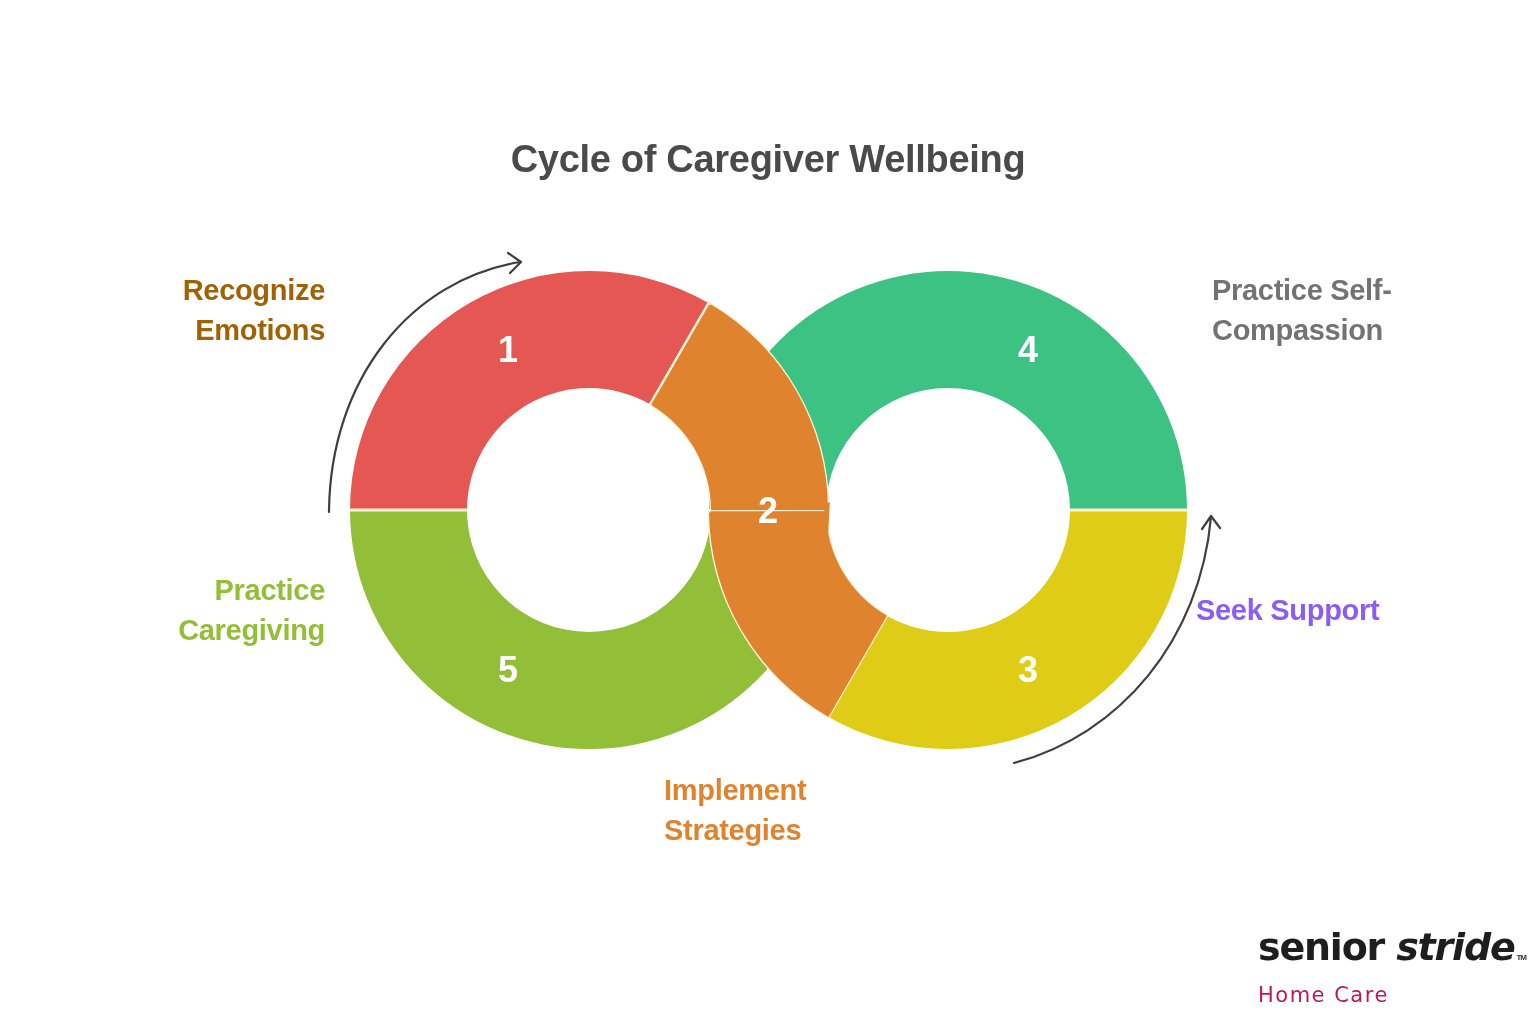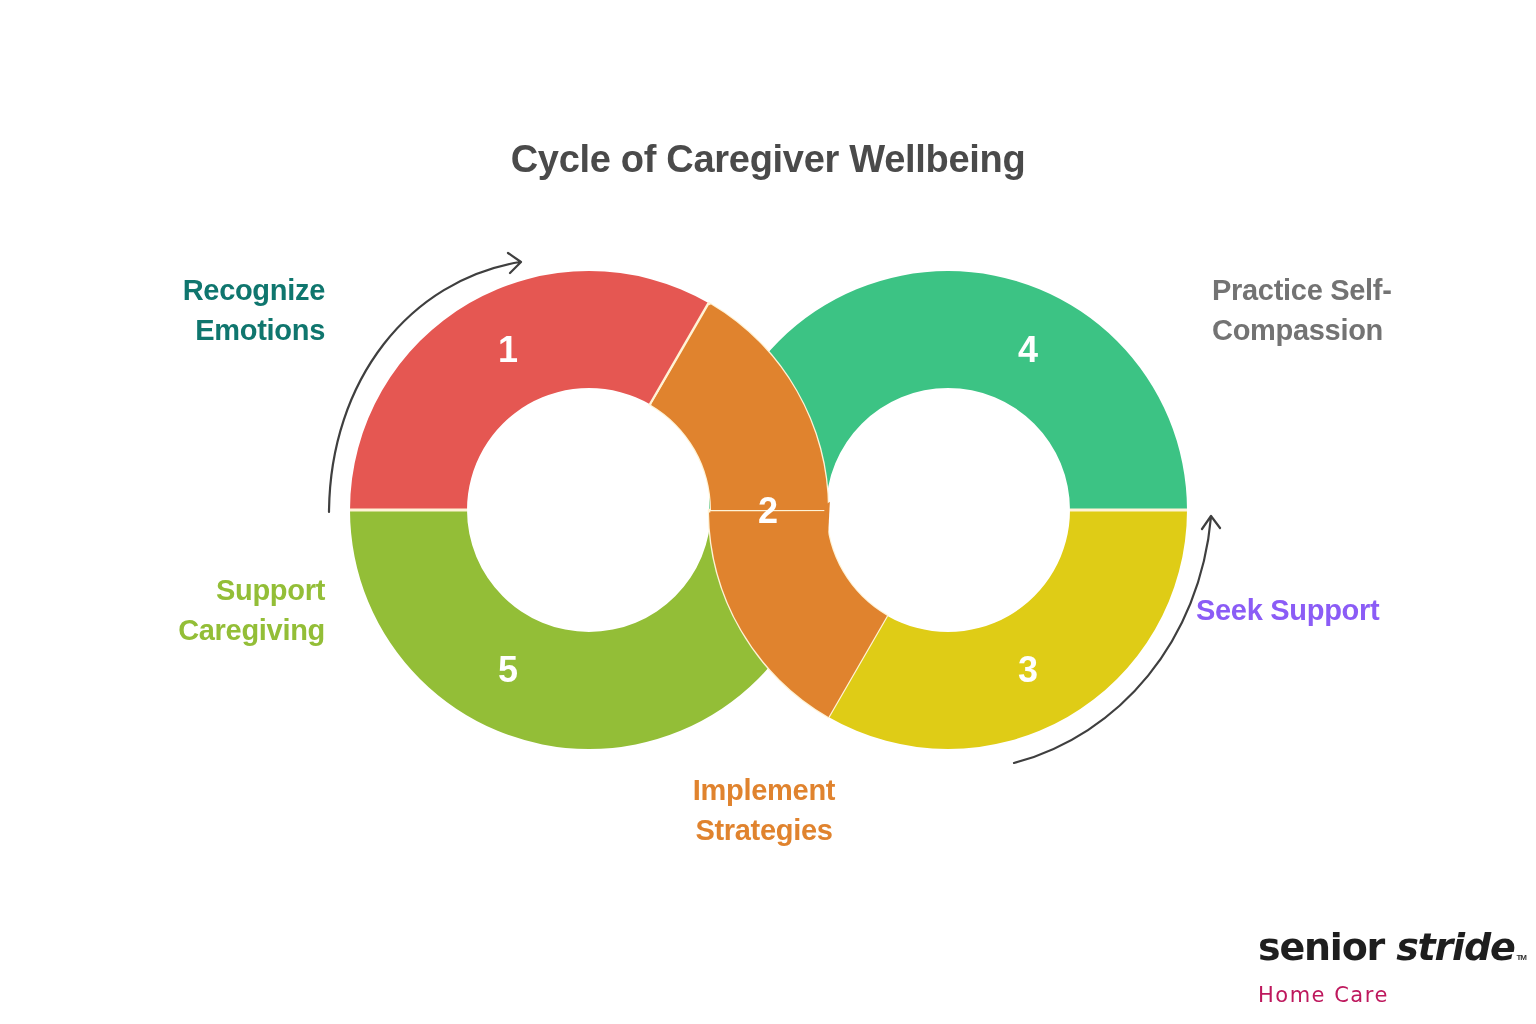--- a/index.html
+++ b/index.html
@@ -1,21 +1,21 @@
 <!DOCTYPE html>
 <html><head>
 <meta charset="utf-8">
 <style>
   html, body { margin:0; padding:0; background:#ffffff; }
   body { width:1536px; height:1024px; position:relative; overflow:hidden; font-family:"Liberation Sans", sans-serif; }
   .title { position:absolute; left:0; width:1536px; top:138px; text-align:center; font-size:38px; font-weight:bold; color:#4a4a4a; letter-spacing:-0.3px; }
   svg.diagram { position:absolute; left:0; top:0; }
   .label { position:absolute; font-size:29px; font-weight:bold; line-height:40px; letter-spacing:-0.3px; }
   .label.right-align { text-align:right; }
-  .label.center-align { text-align:center; }
+  .label.center-align { }
   .num { position:absolute; font-size:36px; font-weight:bold; color:#ffffff; width:60px; text-align:center; line-height:40px; }
   .logo { position:absolute; left:1258px; top:926px; }
   .logo-brand { font-size:38px; font-weight:bold; color:#1e1e1e; letter-spacing:-1.2px; font-family:"DejaVu Sans", sans-serif; line-height:42px; }
   .logo-brand .b2 { font-style:italic;margin-top:24px; }
   .logo-tm { font-size:8px; color:#333; vertical-align:baseline; margin-left:2px; font-family:"Liberation Sans", sans-serif;margin-top:24px; }
   .logo-sub { font-size:21px; color:#be185d; letter-spacing:1.5px; margin-top:4px; font-family:"DejaVu Sans", sans-serif; }
 </style>
 </head>
 <body>
 
@@ -36,36 +36,36 @@
   <path id="arrow-left" fill="none" stroke-width="2.2" stroke-linecap="round" stroke-linejoin="round" stroke="#3f3f3f" d="M329,512 C330,380 410,280 520,262 M508,253 L521,262 L510,273"></path>
   <path id="arrow-right" fill="none" stroke-width="2.2" stroke-linecap="round" stroke-linejoin="round" stroke="#3f3f3f" d="M1014,763 C1120,735 1200,640 1211,517 M1202,529 L1211,516 L1220,528"></path>
 </svg>
 
 <div class="num" style="left:478px; top:330px;">1</div>
 <div class="num" style="left:738px; top:491px;">2</div>
 <div class="num" style="left:998px; top:650px;">3</div>
 <div class="num" style="left:998px; top:330px;">4</div>
 <div class="num" style="left:478px; top:650px;">5</div>
 
-<div class="label right-align" style="right: 1211px; top: 270px; color: #0f766e;">
+<div class="label right-align" style="right: 1211px; top: 270px; color: #a16207;">
   <div>Recognize</div>
   <div>Emotions</div>
 </div>
 <div class="label center-align" style="left: 664px; width: 200px; top: 770px; color: rgb(224, 131, 46);">
   <div>Implement</div>
   <div>Strategies</div>
 </div>
 <div class="label" style="left: 1196px; top: 590px; color: #8b5cf6;">
   <div>Seek Support</div>
 </div>
 <div class="label" style="left: 1212px; top: 270px; color: #737373;">
   <div>Practice Self-</div>
   <div>Compassion</div>
 </div>
 <div class="label right-align" style="right: 1211px; top: 570px; color: rgb(147, 190, 55);">
-  <div>Support</div>
+  <div>Practice</div>
   <div>Caregiving</div>
 </div>
 
 <div class="logo">
   <div class="logo-brand"><span>senior </span><span class="b2">stride</span><span class="logo-tm">TM</span></div>
   <div class="logo-sub">Home Care</div>
 </div>
 
 </body></html>

